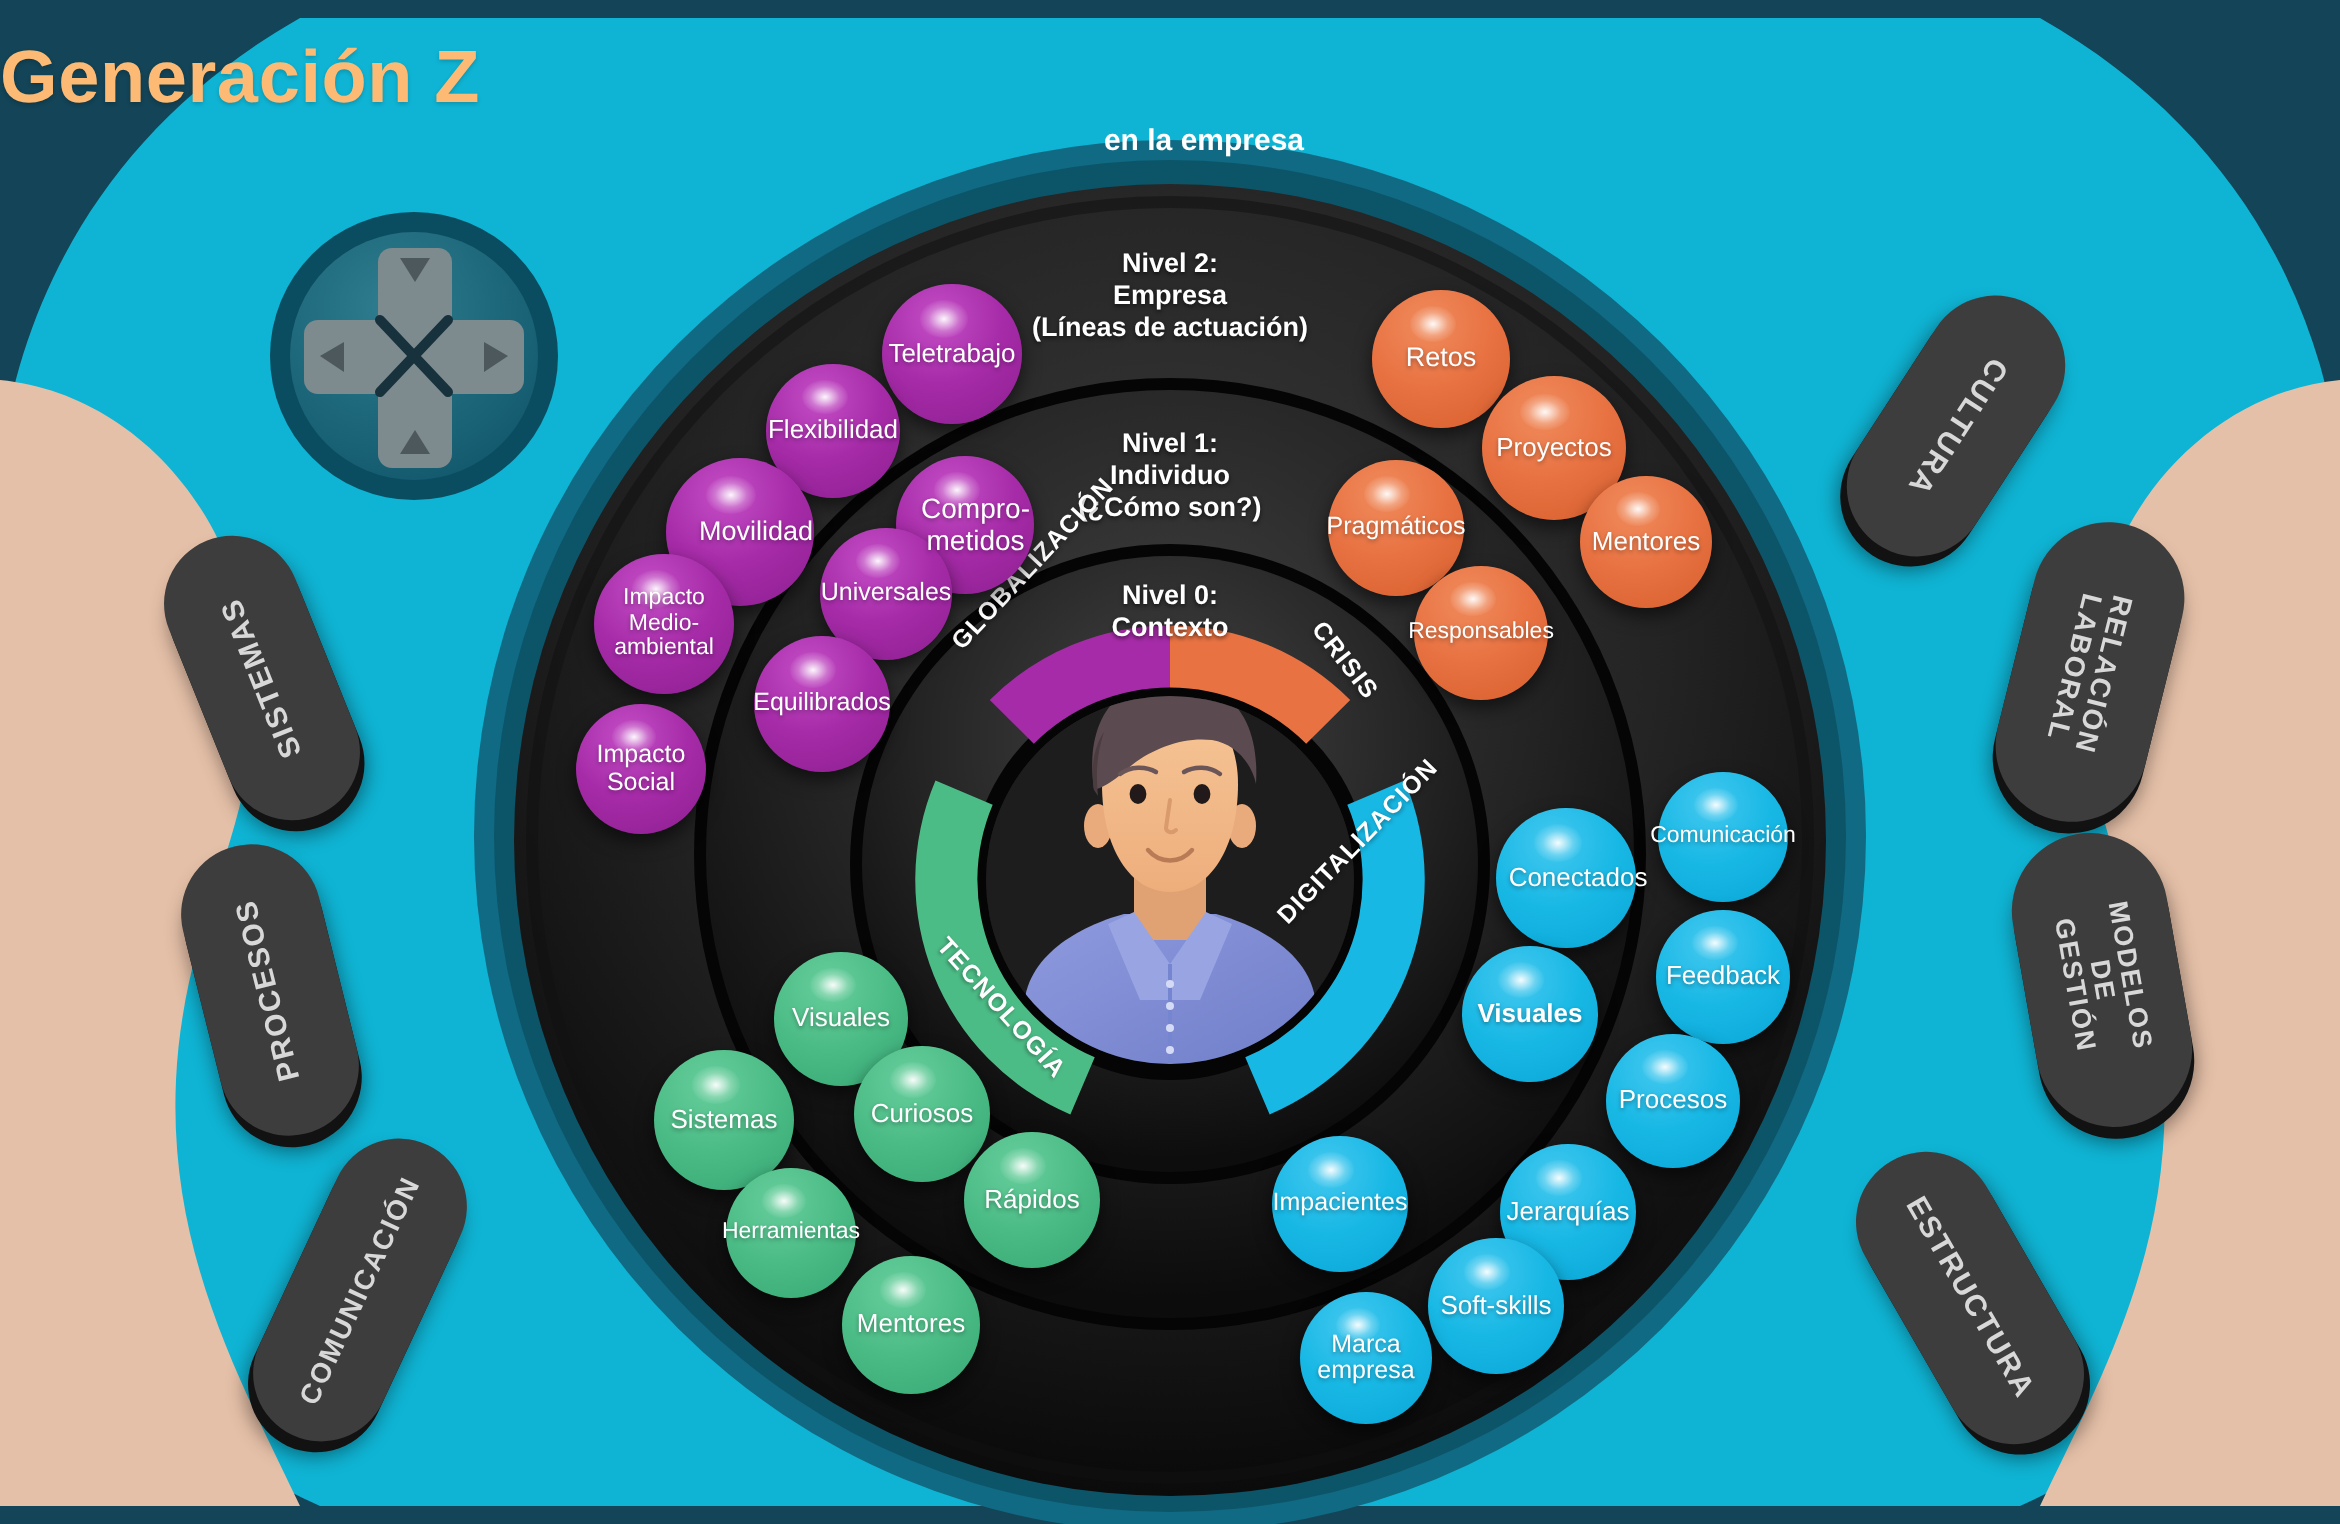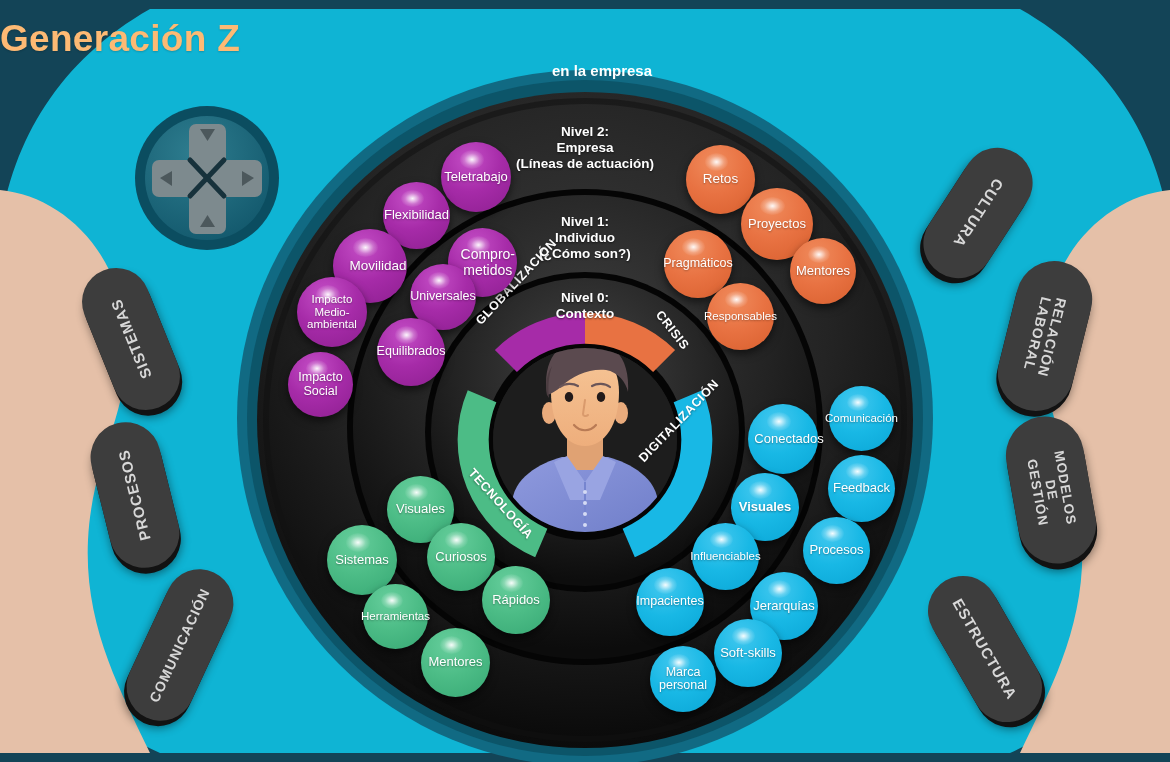--- a/index.html
+++ b/index.html
@@ -316,35 +316,32 @@
       </div>
       <div class="bub b" style="left: 828px; top: 455px; width: 67px; height: 67px; font-size: 13px;">
         <span style="white-space: pre-line;">Feedback</span>
       </div>
       <div class="bub b" style="left: 731px; top: 473px; width: 68px; height: 68px; font-size: 13px;">
         <span style="white-space: pre-line; font-weight: bold;">Visuales</span>
       </div>
       <div class="bub b" style="left: 803px; top: 517px; width: 67px; height: 67px; font-size: 13px;">
         <span style="white-space: pre-line;">Procesos</span>
       </div>
-      <div class="bub b" style="left: 692px; top: 523px; width: 67px; height: 67px; font-size: 11.5px;">
-        <span style="white-space: pre-line;">Influenciables</span>
-      </div>
       <div class="bub b" style="left: 750px; top: 572px; width: 68px; height: 68px; font-size: 13px;">
         <span style="white-space: pre-line;">Jerarquías</span>
       </div>
       <div class="bub b" style="left: 636px; top: 568px; width: 68px; height: 68px; font-size: 12.5px;">
         <span style="white-space: pre-line;">Impacientes</span>
       </div>
       <div class="bub b" style="left: 714px; top: 619px; width: 68px; height: 68px; font-size: 13px;">
         <span style="white-space: pre-line;">Soft-skills</span>
       </div>
       <div class="bub b" style="left: 650px; top: 646px; width: 66px; height: 66px; font-size: 12.5px;">
         <span style="white-space: pre-line;">Marca
-personal</span>
+empresa</span>
       </div>
     </div>
 
   <div id="pill-layer" class="abs" style="inset:0;">
       <div class="pill" style="left: 97px; top: 265px; width: 68px; height: 148px; font-size: 15px; transform: rotate(-22deg);">
         <span style="white-space: pre-line; display: block; transform: rotate(-90deg);">SISTEMAS</span>
       </div>
       <div class="pill" style="left: 100px; top: 421px; width: 70px; height: 148px; font-size: 15px; transform: rotate(-14deg);">
         <span style="white-space: pre-line; display: block; transform: rotate(-90deg);">PROCESOS</span>
       </div>

